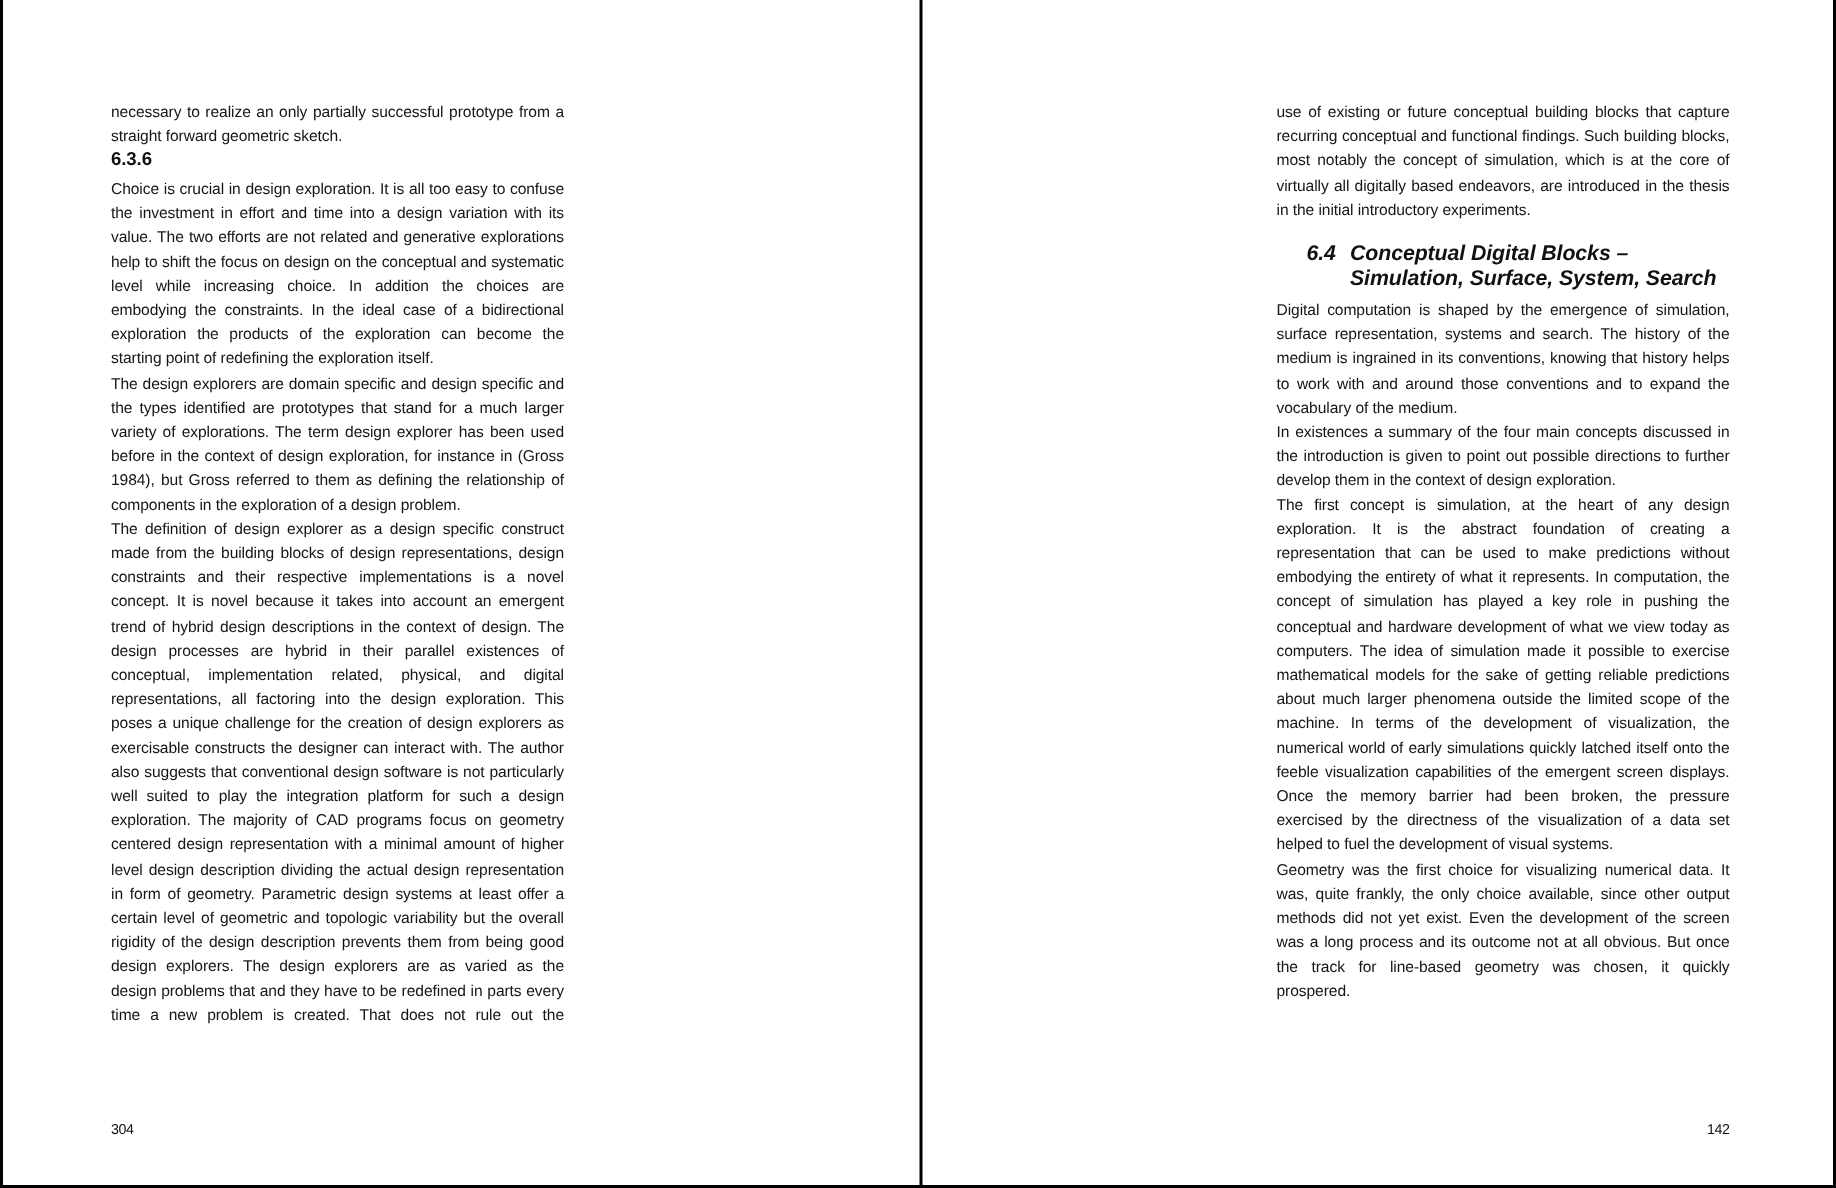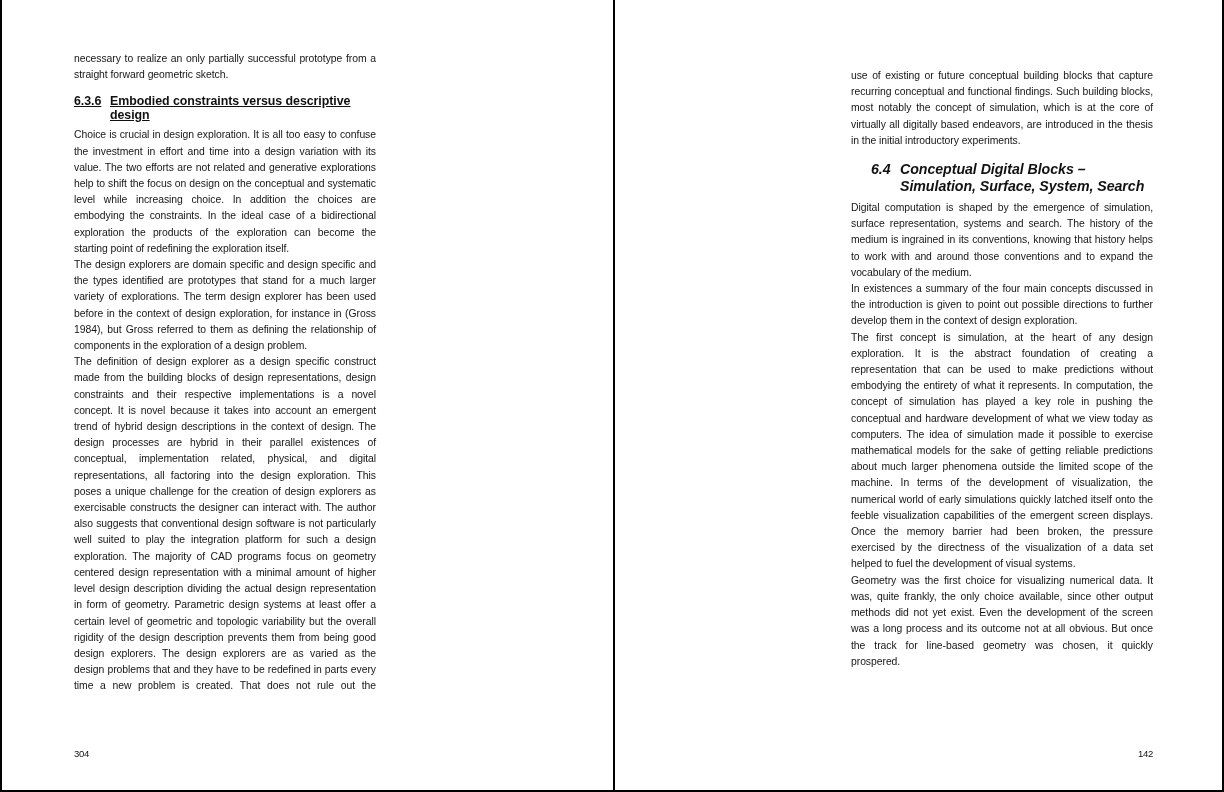--- a/index.html
+++ b/index.html
@@ -44,21 +44,21 @@
   .column {
     position: absolute;
     width: 302px;
     font-family: "Liberation Sans", sans-serif;
     font-size: 10.4px;
     line-height: 16.2px;
     text-align: justify;
     color: #151515;
     letter-spacing: -0.05px;
   }
-  .page.left .column { left: 70px; top: 51px; }
+  .page.left .column { left: 70px; top: 68px; }
   .page.right .column { left: 236px; top: 68px; }
 
   .column p {
     margin: 0;
     text-align: justify;
     text-align-last: left;
   }
   .column p.last-justified { text-align-last: justify; }
 
   .heading {
@@ -66,23 +66,21 @@
     font-weight: bold;
     color: #111;
     margin: 0;
   }
   .heading .num { flex: 0 0 auto; }
   .heading .title { flex: 1 1 auto; text-align: left; }
 
   .h3 {
     font-size: 12.4px;
     line-height: 13.5px;
-    margin-top: 12px;
     margin-bottom: 5px;
-    text-decoration: underline;
   }
   .h3 .num { width: 36px; }
 
   .h2 {
     font-size: 14.2px;
     line-height: 17px;
     font-style: italic;
     margin-top: 12px;
     margin-bottom: 5px;
   }
@@ -102,21 +100,20 @@
 <body>
 
 <div class="spread">
 
   <div class="page left">
     <div class="column">
       <p>necessary to realize an only partially successful prototype from a straight forward geometric sketch.</p>
 
       <h3 class="heading h3">
         <span class="num">6.3.6</span>
-        <span class="title">Embodied constraints versus descriptive design</span>
       </h3>
 
       <p>Choice is crucial in design exploration. It is all too easy to confuse the investment in effort and time into a design variation with its value. The two efforts are not related and generative explorations help to shift the focus on design on the conceptual and systematic level while increasing choice. In addition the choices are embodying the constraints. In the ideal case of a bidirectional exploration the products of the exploration can become the starting point of redefining the exploration itself.</p>
       <p>The design explorers are domain specific and design specific and the types identified are prototypes that stand for a much larger variety of explorations. The term design explorer has been used before in the context of design exploration, for instance in (Gross 1984), but Gross referred to them as defining the relationship of components in the exploration of a design problem.</p>
       <p class="last-justified">The definition of design explorer as a design specific construct made from the building blocks of design representations, design constraints and their respective implementations is a novel concept. It is novel because it takes into account an emergent trend of hybrid design descriptions in the context of design. The design processes are hybrid in their parallel existences of conceptual, implementation related, physical, and digital representations, all factoring into the design exploration. This poses a unique challenge for the creation of design explorers as exercisable constructs the designer can interact with. The author also suggests that conventional design software is not particularly well suited to play the integration platform for such a design exploration. The majority of CAD programs focus on geometry centered design representation with a minimal amount of higher level design description dividing the actual design representation in form of geometry. Parametric design systems at least offer a certain level of geometric and topologic variability but the overall rigidity of the design description prevents them from being good design explorers. The design explorers are as varied as the design problems that and they have to be redefined in parts every time a new problem is created. That does not rule out the</p>
     </div>
 
     <div class="page-number">304</div>
   </div>
 

